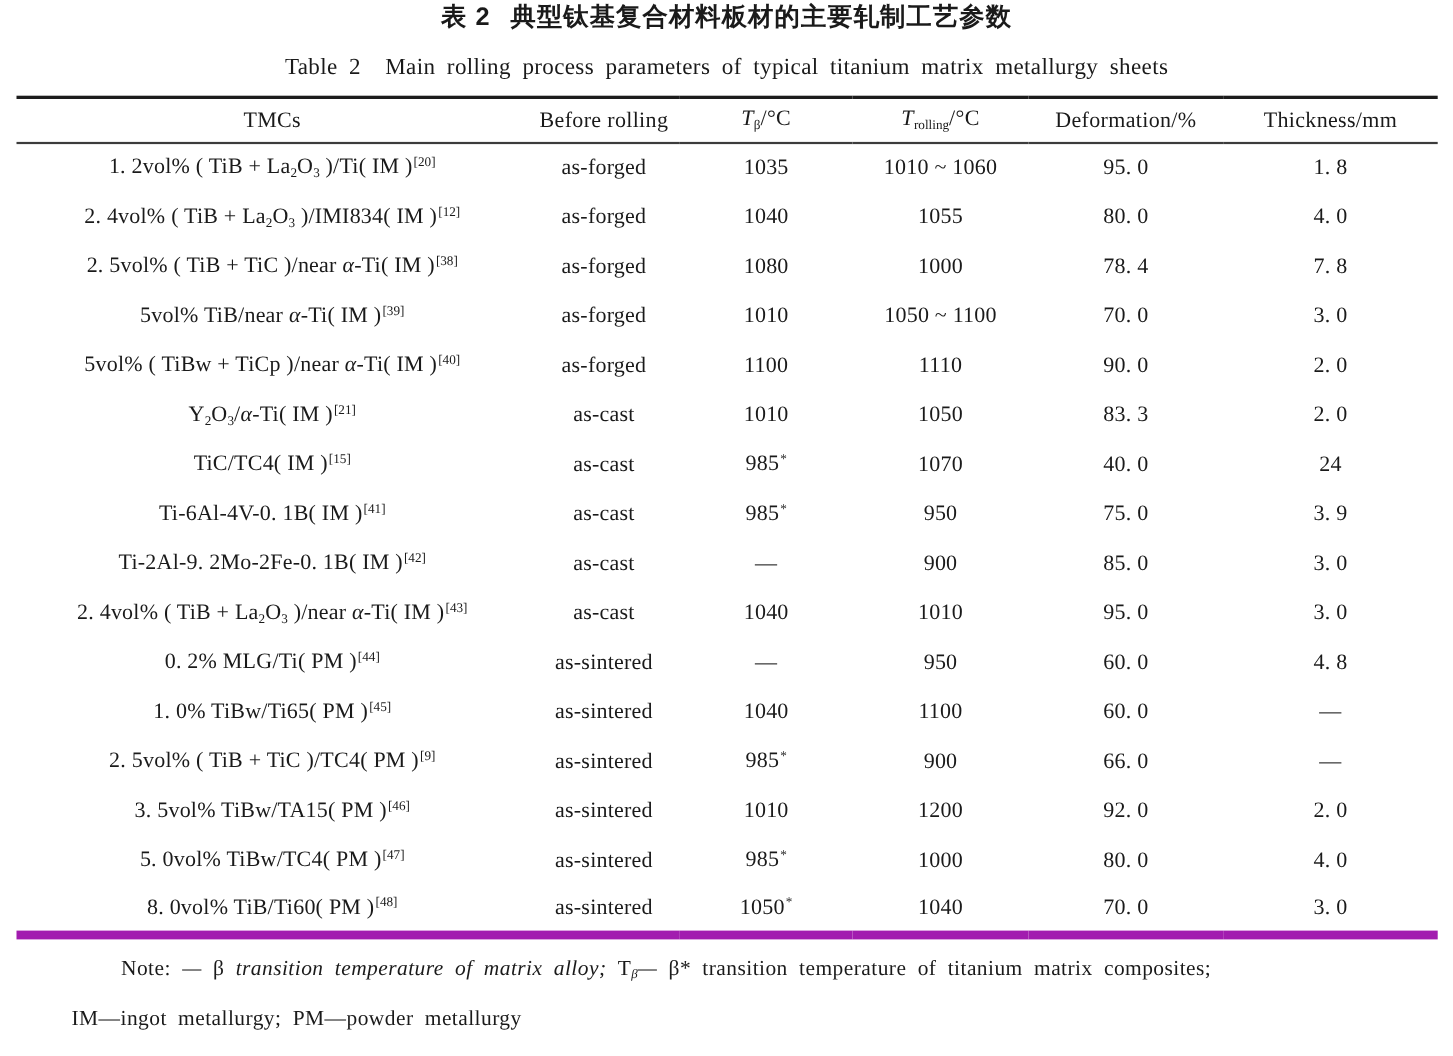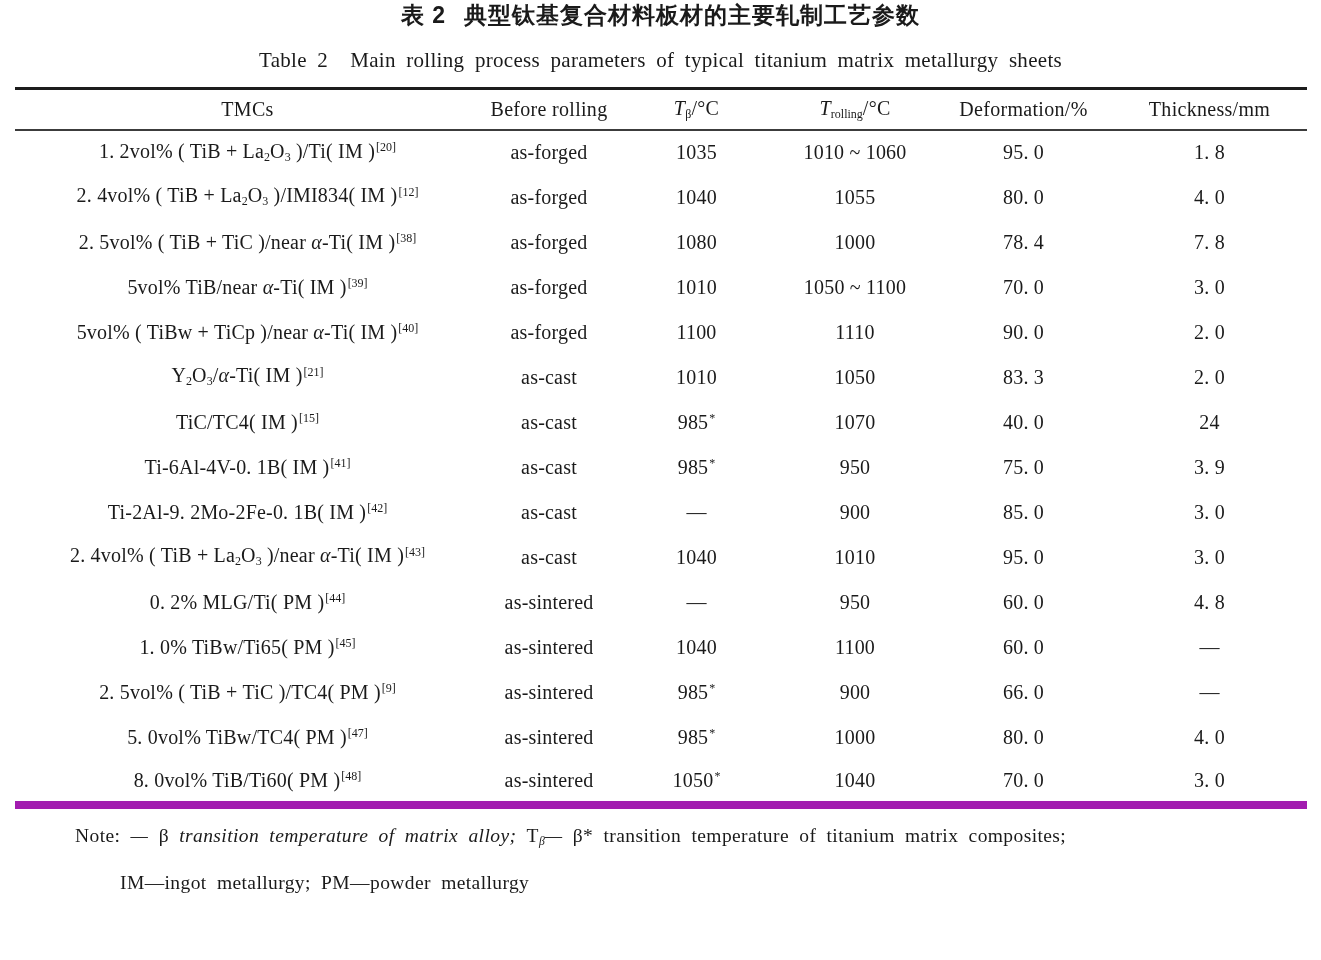--- a/index.html
+++ b/index.html
@@ -56,22 +56,22 @@
   sub { font-size: 0.6em; vertical-align: -0.28em; letter-spacing: 0; }
   sup { font-size: 0.6em; vertical-align: 0.55em; letter-spacing: 0; margin-left: 1px; }
   i { font-style: italic; }
 
   .note {
     margin-top: 16px;
     font-size: 19.5px;
     word-spacing: 5px;
     letter-spacing: 0.4px;
   }
-  .note-line1 { padding-left: 75px; }
-  .note-line2 { padding-left: 120px; margin-top: 24px; }
+  .note-line1 { padding-left: 110px; }
+  .note-line2 { padding-left: 65px; margin-top: 24px; }
 </style>
 </head>
 <body>
 
 <div class="page">
 
   <div class="title-cn">
     <span>表 2</span><span class="gap"></span><span>典型钛基复合材料板材的主要轧制工艺参数</span>
   </div>
 
@@ -197,20 +197,28 @@
     </tr>
         <tr>
       <td>2. 5vol% ( TiB + TiC )/TC4( PM )<sup>[9]</sup></td>
       <td>as-sintered</td>
       <td>985<sup>*</sup></td>
       <td>900</td>
       <td>66. 0</td>
       <td>—</td>
     </tr>
         <tr>
+      <td>3. 5vol% TiBw/TA15( PM )<sup>[46]</sup></td>
+      <td>as-sintered</td>
+      <td>1010</td>
+      <td>1200</td>
+      <td>92. 0</td>
+      <td>2. 0</td>
+    </tr>
+        <tr>
       <td>5. 0vol% TiBw/TC4( PM )<sup>[47]</sup></td>
       <td>as-sintered</td>
       <td>985<sup>*</sup></td>
       <td>1000</td>
       <td>80. 0</td>
       <td>4. 0</td>
     </tr>
         <tr>
       <td>8. 0vol% TiB/Ti60( PM )<sup>[48]</sup></td>
       <td>as-sintered</td>

